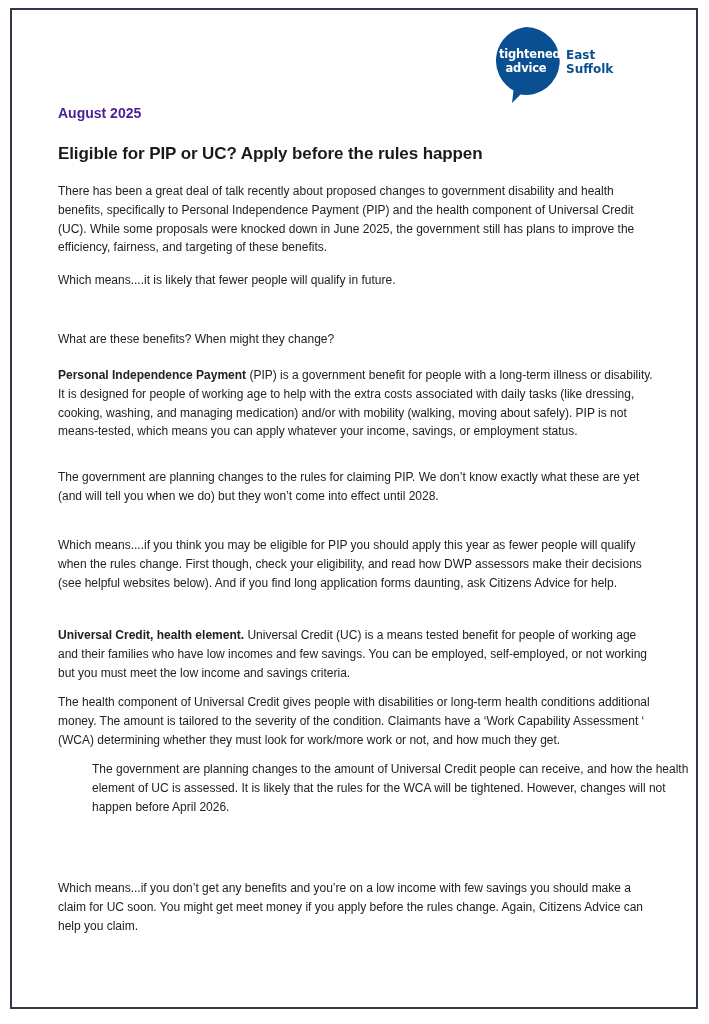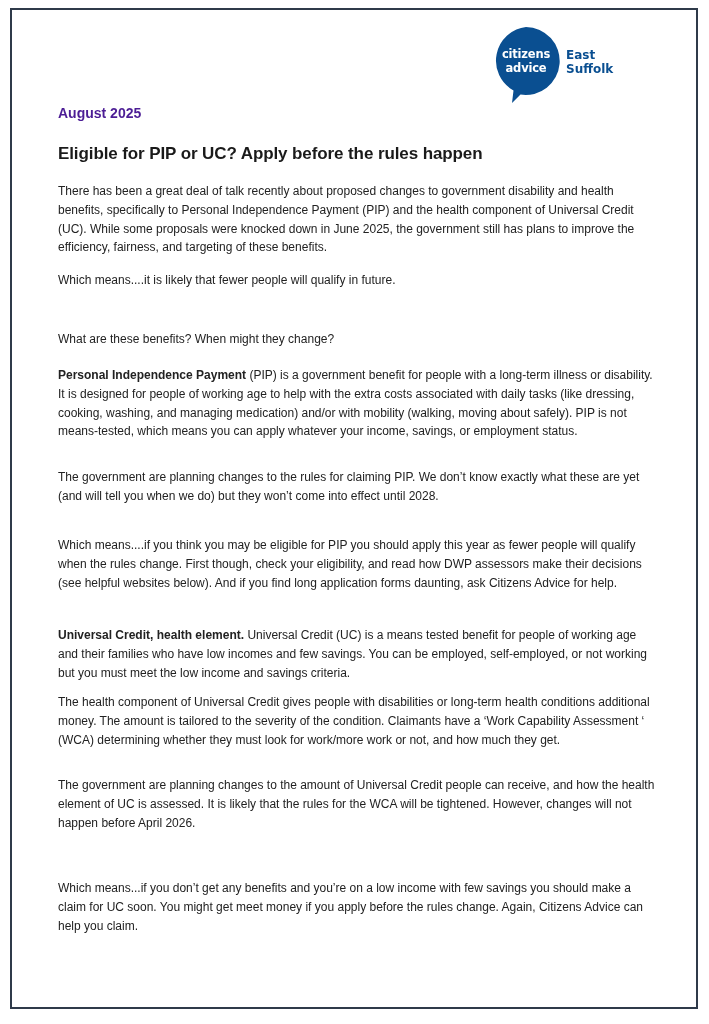--- a/index.html
+++ b/index.html
@@ -32,21 +32,21 @@
 </head>
 <body>
 
 <div class="page-border"></div>
 
 <div class="logo">
   <svg width="80" height="80" viewBox="0 0 80 80">
     <path d="M36 2 A34 34 0 1 1 30.5 69.6 L22 78 L23.5 65.5 A34 34 0 0 1 36 2 Z" fill="#0a4f91"></path>
   </svg>
   <div class="logo-text">
-    <div>citizens</div>
+    <div>tightened</div>
     <div>advice</div>
   </div>
   <div class="logo-side">
     <div>East</div>
     <div>Suffolk</div>
   </div>
 </div>
 
 <div class="txt date" style="top:104px;">August 2025</div>
 
@@ -61,15 +61,15 @@
 <p class="txt" style="top:366px;"><span class="lead">Personal Independence Payment</span><span> (PIP) is a government benefit for people with a long-term illness or disability. It is designed for people of working age to help with the extra costs associated with daily tasks (like dressing, cooking, washing, and managing medication) and/or with mobility (walking, moving about safely). PIP is not means-tested, which means you can apply whatever your income, savings, or employment status.</span></p>
 
 <p class="txt" style="top:468px;">The government are planning changes to the rules for claiming PIP. We don’t know exactly what these are yet (and will tell you when we do) but they won’t come into effect until 2028.</p>
 
 <p class="txt" style="top:536px;">Which means....if you think you may be eligible for PIP you should apply this year as fewer people will qualify when the rules change. First though, check your eligibility, and read how DWP assessors make their decisions (see helpful websites below). And if you find long application forms daunting, ask Citizens Advice for help.</p>
 
 <p class="txt" style="top:626px;"><span class="lead">Universal Credit, health element.</span><span>  Universal Credit (UC) is a means tested benefit for people of working age and their families who have low incomes and few savings. You can be employed, self-employed, or not working but you must meet the low income and savings criteria.</span></p>
 
 <p class="txt" style="top:693px;">The health component of Universal Credit gives people with disabilities or long-term health conditions additional money. The amount is tailored to the severity of the condition. Claimants have a ‘Work Capability Assessment ‘ (WCA) determining whether they must look for work/more work or not, and how much they get.</p>
 
-<p class="txt" style="top:776px;">The government are planning changes to the amount of Universal Credit people can receive, and how the health element of UC is assessed. It is likely that the rules for the WCA will be tightened. However, changes will not happen before April 2026.</p>
+<p class="txt" style="top:760px;margin-left:34px;">The government are planning changes to the amount of Universal Credit people can receive, and how the health element of UC is assessed. It is likely that the rules for the WCA will be tightened. However, changes will not happen before April 2026.</p>
 
 <p class="txt" style="top:879px;">Which means...if you don’t get any benefits and you’re on a low income with few savings you should make a claim for UC soon. You might get meet money if you apply before the rules change. Again, Citizens Advice can help you claim.</p>
 
 </body></html>

